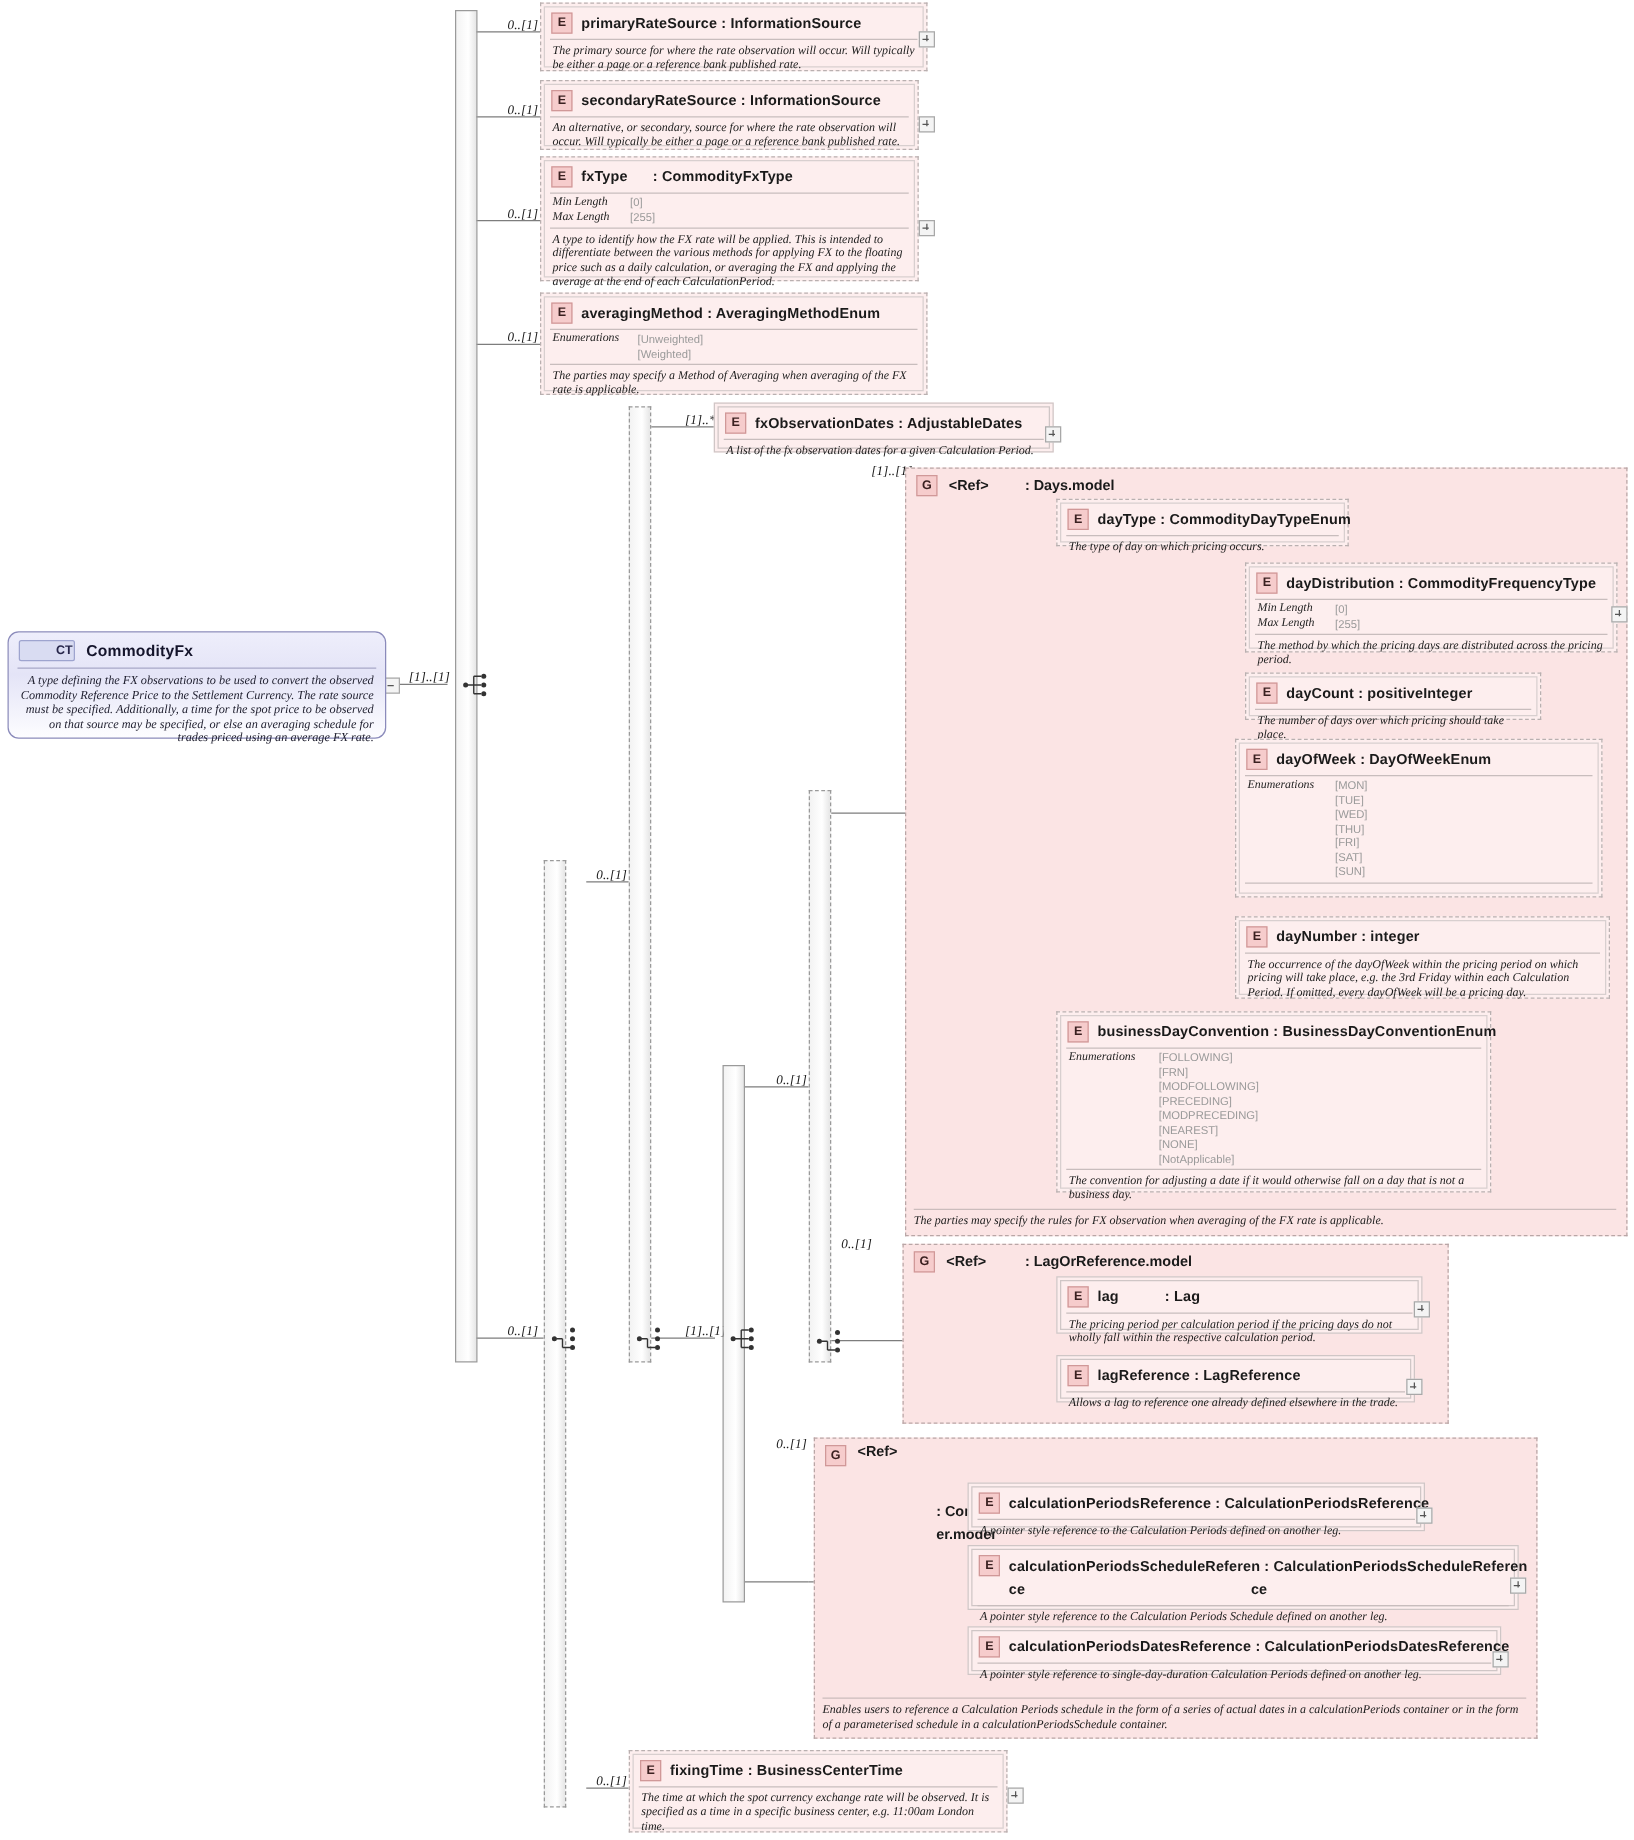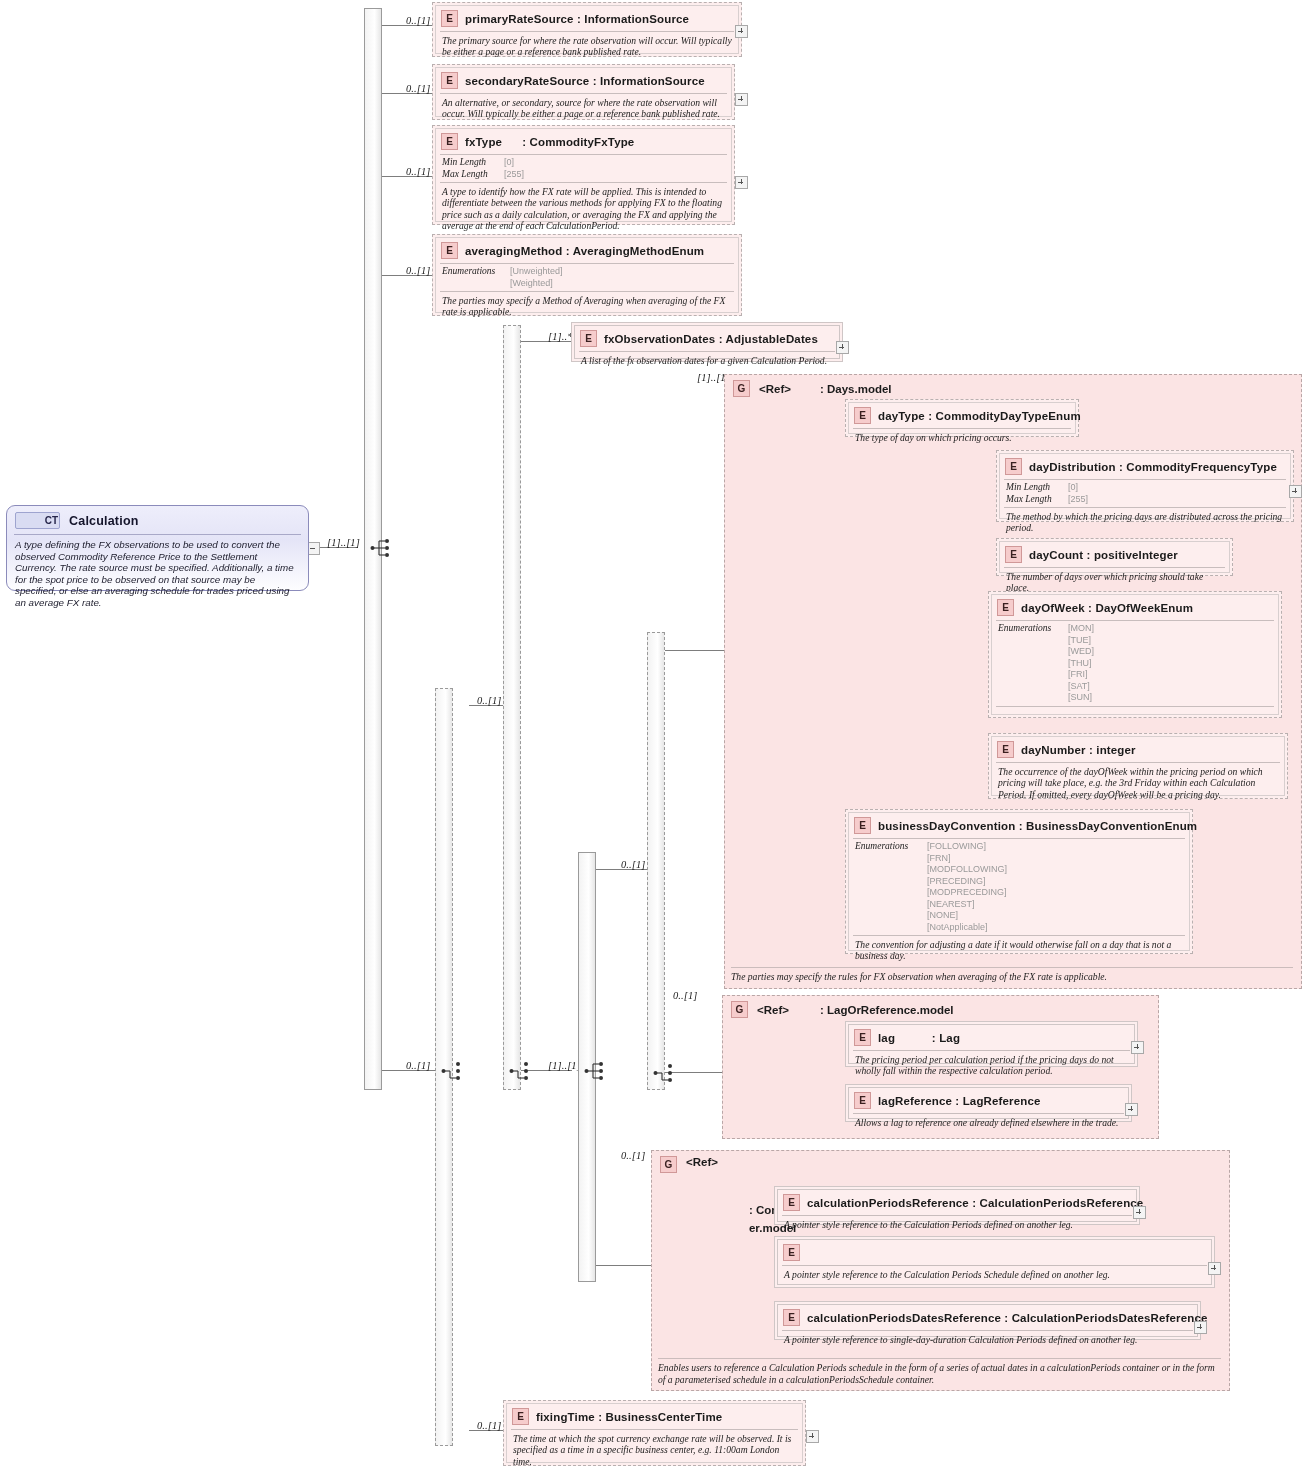--- a/index.html
+++ b/index.html
@@ -58,21 +58,21 @@
   .groupdoc{position:absolute;left:6px;right:8px;font-size:9.6px;font-style:italic;color:#1c1c1c;
             font-family:"Liberation Serif",serif;line-height:11.4px;border-top:1px solid #cbbcbc;padding-top:3px;}
 
   
   .rootbox{position:absolute;box-sizing:border-box;border:1px solid #8b8bbb;border-radius:9px;
            background:linear-gradient(to bottom,#eeeefb 0%,#e4e4f7 40%,#fdfdff 100%);}
   .rootbox .rhead{display:flex;align-items:center;gap:9px;padding:6px 9px 5px 8px;}
   .rootbox .rtitle{font-size:12.5px;font-weight:bold;color:#14142b;letter-spacing:.2px;}
   .rootbox .rsep{border-top:1px solid #a8a8c8;margin:0 7px;}
   .rootbox .rdoc{padding:4px 9px 6px 8px;font-size:9.8px;font-style:italic;color:#1c1c2c;
-                 font-family:Liberation Sans, sans-serif;line-height:11.6px;}
+                 font-family:Liberation Serif, serif;line-height:11.6px;text-align:right;}
 </style>
 </head>
 <body>
 
 <div id="canvas">
 
   <div class="hline" style="left:313px;top:547px;width:45px;"></div>
   <div class="minus" style="left:307px;top:542px;"></div>
 
   <div class="hline" style="left:381px;top:25px;width:54px;"></div>
@@ -297,21 +297,21 @@
         <line x1="9" y1="18" x2="15" y2="18" stroke="#333" stroke-width="1.1"></line>
         <circle cx="17" cy="4" r="2" fill="#333"></circle>
         <circle cx="17" cy="11" r="2" fill="#333"></circle>
         <circle cx="17" cy="18" r="2" fill="#333"></circle>
       </svg>
   </div>
 
   <div class="rootbox" style="left:6px;top:505px;width:303px;height:86px;">
     <div class="rhead">
       <span class="badge ct">CT</span>
-      <span class="rtitle">Calculation</span>
+      <span class="rtitle">CommodityFx</span>
     </div>
     <div class="rsep"></div>
     <div class="rdoc">A type defining the FX observations to be used to convert the observed Commodity Reference Price to the Settlement Currency. The rate source must be specified. Additionally, a time for the spot price to be observed on that source may be specified, or else an averaging schedule for trades priced using an average FX rate.</div>
   </div>
 
   <div class="node opt" style="left:432px;top:2px;width:310px;height:55px;">
     <div class="inner">
       <div class="nodehead">
           <span class="badge">E</span>
           <span class="nodetitle">primaryRateSource : InformationSource</span>
@@ -550,20 +550,24 @@
       <div class="sep"></div>
       <div class="doc">A pointer style reference to the Calculation Periods defined on another leg.</div>
     </div>
   </div>
   <div class="plus" style="left:1133px;top:1206px;"></div>
 
   <div class="node req" style="left:774px;top:1236px;width:441px;height:52px;">
     <div class="inner">
       <div class="nodehead" style="align-items:flex-start;">
         <span class="badge">E</span>
+        <span>
+          <span class="nodetitle">calculationPeriodsScheduleReferen : CalculationPeriodsScheduleReferen</span><br>
+          <span class="nodetitle">ce                                                      ce</span>
+        </span>
       </div>
       <div class="sep"></div>
       <div class="doc">A pointer style reference to the Calculation Periods Schedule defined on another leg.</div>
     </div>
   </div>
   <div class="plus" style="left:1208px;top:1262px;"></div>
 
   <div class="node req" style="left:774px;top:1301px;width:427px;height:39px;">
     <div class="inner">
       <div class="nodehead">

